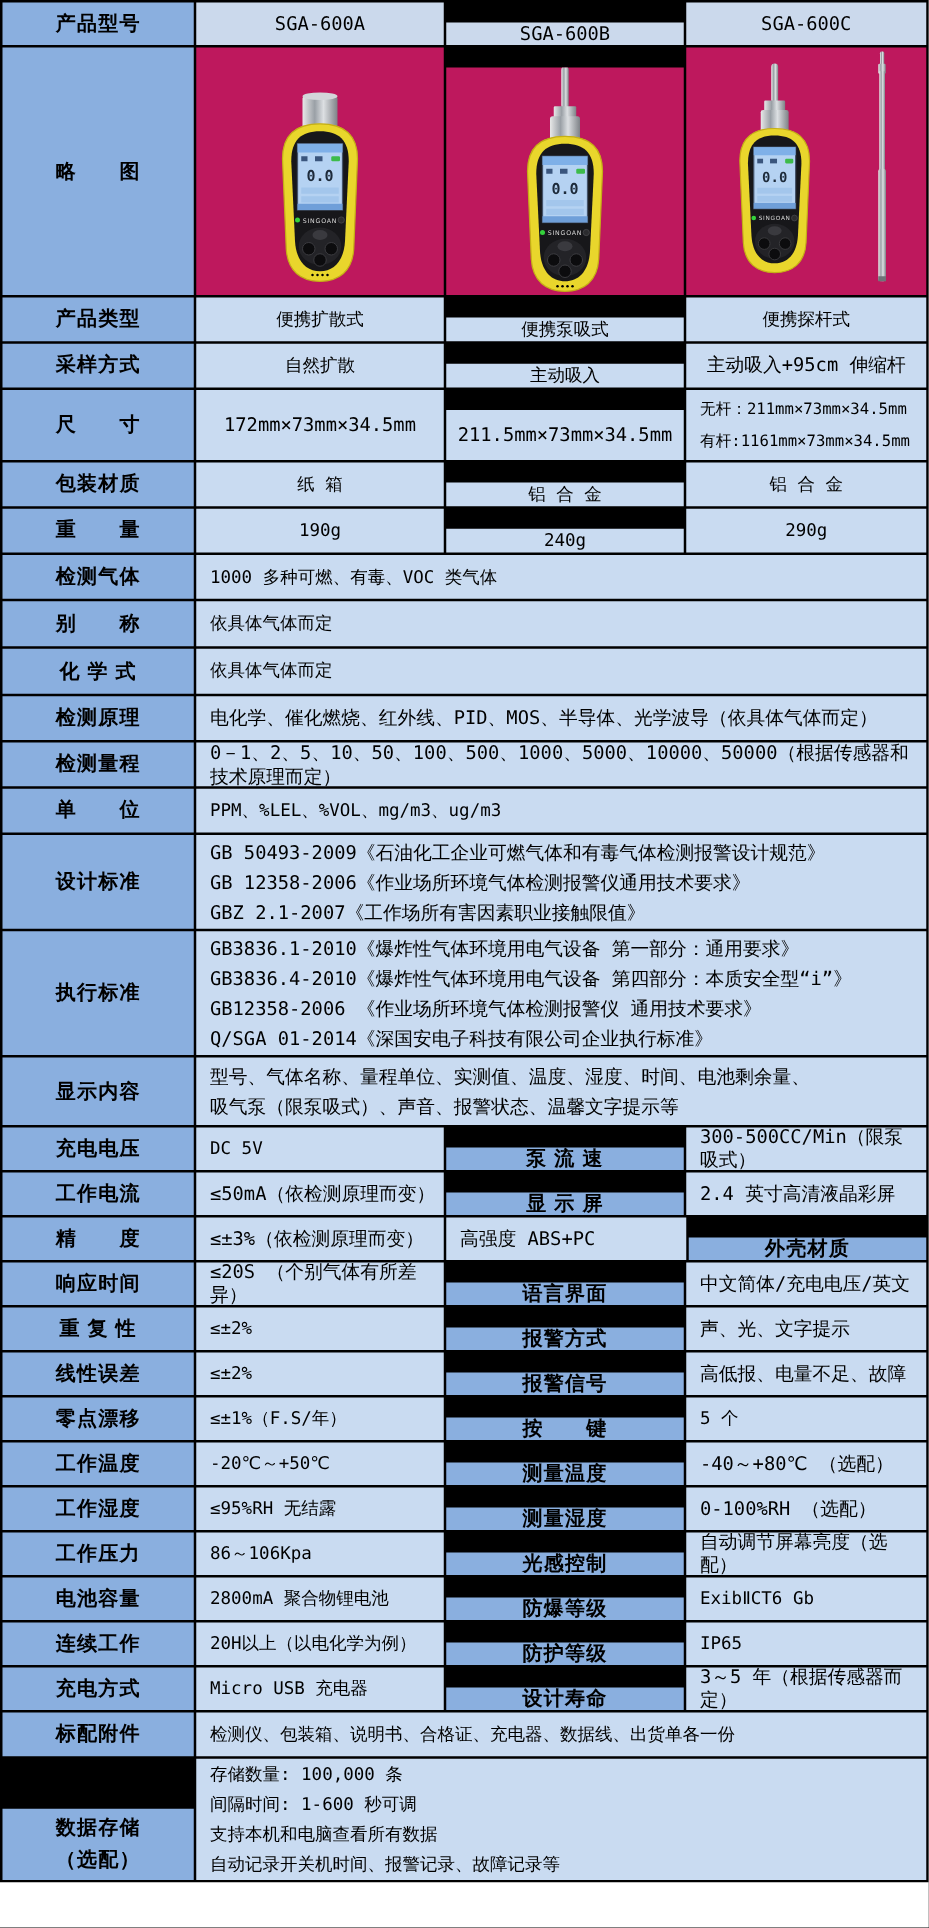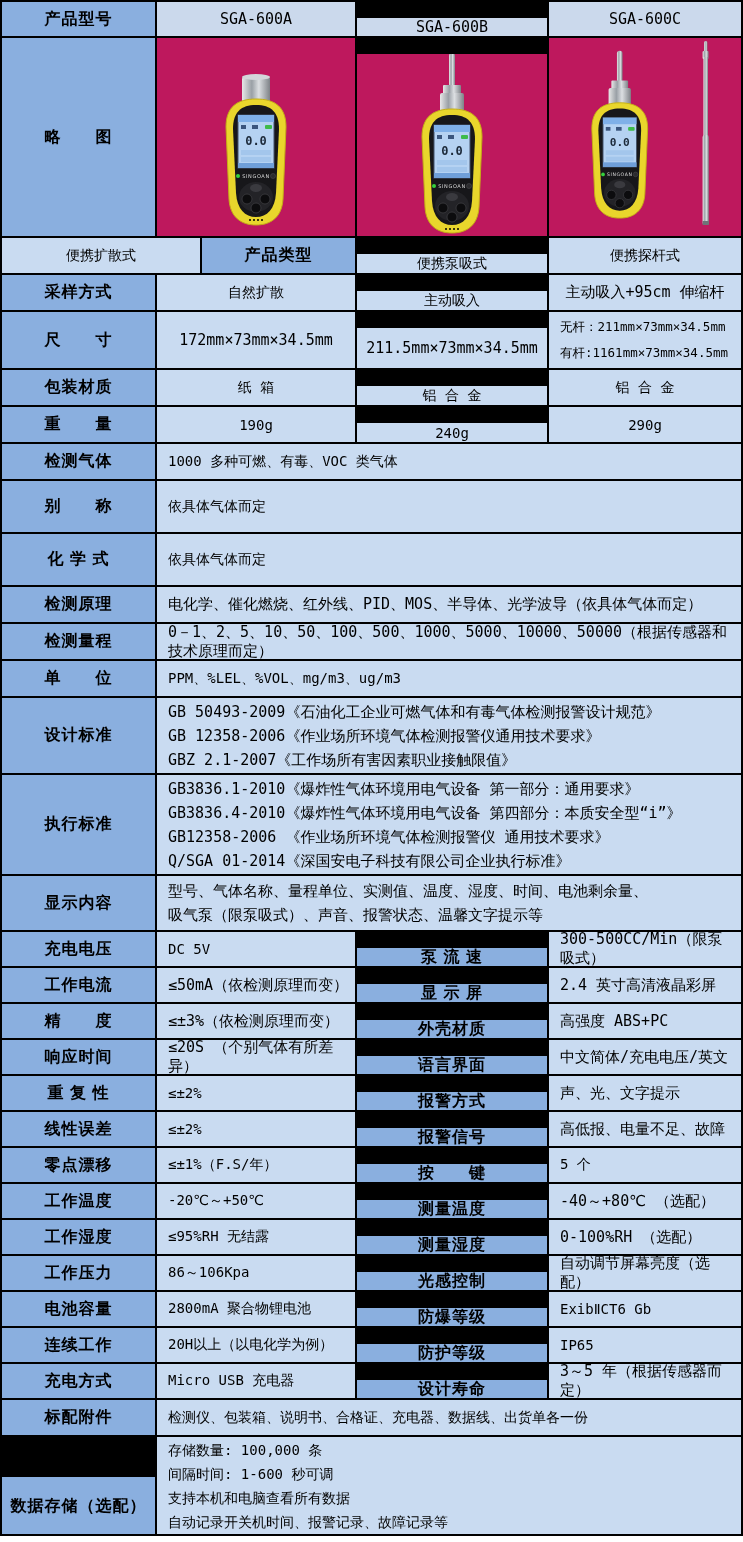--- a/index.html
+++ b/index.html
@@ -22,21 +22,21 @@
     justify-content:center;
     overflow:hidden;
   }
   
   .wl{width:153px;flex:none;}
   .wa{width:198px;flex:none;}
   .wb{width:190px;flex:none;margin-top:16px;}
   .wc{width:192px;flex:none;}
   .wfull{width:584px;flex:none;}
   
-  .h34{height:34px;} .h35{height:35px;} .h36{height:51px;} .h54{height:54px;}
+  .h34{height:34px;} .h35{height:35px;} .h36{height:36px;} .h54{height:54px;}
   .h56{height:56px;} .h75{height:75px;} .h97{height:97px;} .h99{height:99px;}
   .h198{height:198px;border-radius:15px;}
   
   .lab{
     background:#8aafdf;
     font-weight:bold;
     font-size:16px;
     letter-spacing:1px;
   }
   .hval{
@@ -49,21 +49,21 @@
     font-size:14px;
     font-family:"DejaVu Sans Mono","DejaVu Sans",sans-serif;
   }
   .img{background:#be185d;}
   .left{justify-content:flex-start;text-align:left;padding-left:11px;padding-right:4px;}
   .lines{flex-direction:column;align-items:flex-start;justify-content:center;}
   .lines div{line-height:24px;white-space:nowrap;}
   .clines{font-size:12.5px;}
   .clines div{line-height:26px;}
   .sm{font-size:15px;}
-  .labcol{line-height:26px;margin-top:40px;}
+  .labcol{flex-direction:column;line-height:26px;margin-top:40px;}
 </style>
 </head>
 <body>
 
 <div class="tbl">
 
   <div class="row h34">
     <div class="cell lab wl">产品型号</div>
     <div class="cell hval wa">SGA-600A</div>
     <div class="cell hval wb">SGA-600B</div>
@@ -191,22 +191,22 @@
           <rect x="142.6" y="10" width="6" height="8" rx="1" fill="url(#mC)"></rect>
           <rect x="143.4" y="16" width="4.6" height="80" fill="url(#mC)"></rect>
           <rect x="142.6" y="94" width="6.2" height="90" rx="2" fill="url(#mC)"></rect>
           <rect x="142.6" y="180" width="6.2" height="4" fill="#6f7378"></rect>
         </g>
       </svg>
     </div>
   </div>
 
   <div class="row h35">
+    <div class="cell lab wl">产品类型</div>
     <div class="cell val wa">便携扩散式</div>
-    <div class="cell lab wl">产品类型</div>
     <div class="cell val wb">便携泵吸式</div>
     <div class="cell val wc">便携探杆式</div>
   </div>
 
   <div class="row h35">
     <div class="cell lab wl">采样方式</div>
     <div class="cell val wa">自然扩散</div>
     <div class="cell val wb">主动吸入</div>
     <div class="cell val wc sm">主动吸入+95cm 伸缩杆</div>
   </div>
@@ -295,22 +295,22 @@
   </div>
   <div class="row h34">
     <div class="cell lab wl">工作电流</div>
     <div class="cell val wa left sm">≤50mA（依检测原理而变）</div>
     <div class="cell lab wb">显 示 屏</div>
     <div class="cell val wc left sm">2.4 英寸高清液晶彩屏</div>
   </div>
   <div class="row h34">
     <div class="cell lab wl">精　　度</div>
     <div class="cell val wa left sm">≤±3%（依检测原理而变）</div>
+    <div class="cell val wc left sm">高强度 ABS+PC</div>
     <div class="cell lab wb">外壳材质</div>
-    <div class="cell val wc left sm">高强度 ABS+PC</div>
   </div>
   <div class="row h34">
     <div class="cell lab wl">响应时间</div>
     <div class="cell val wa left sm">≤20S （个别气体有所差异）</div>
     <div class="cell lab wb">语言界面</div>
     <div class="cell val wc left sm">中文简体/充电电压/英文</div>
   </div>
   <div class="row h34">
     <div class="cell lab wl">重 复 性</div>
     <div class="cell val wa left">≤±2%</div>

